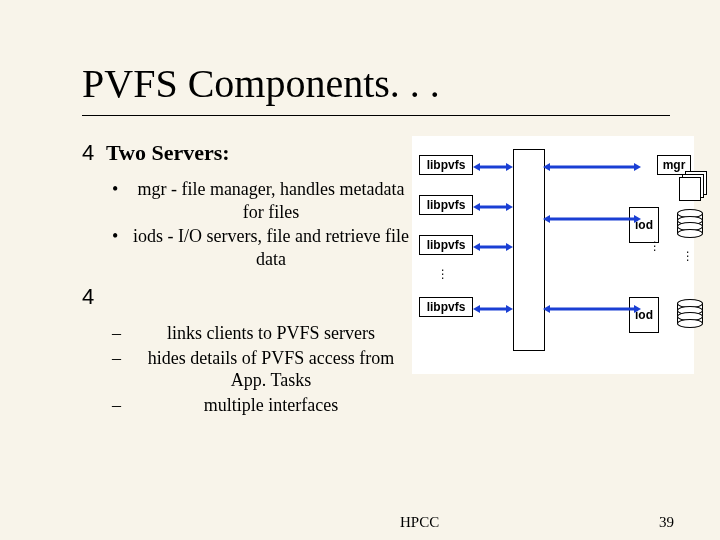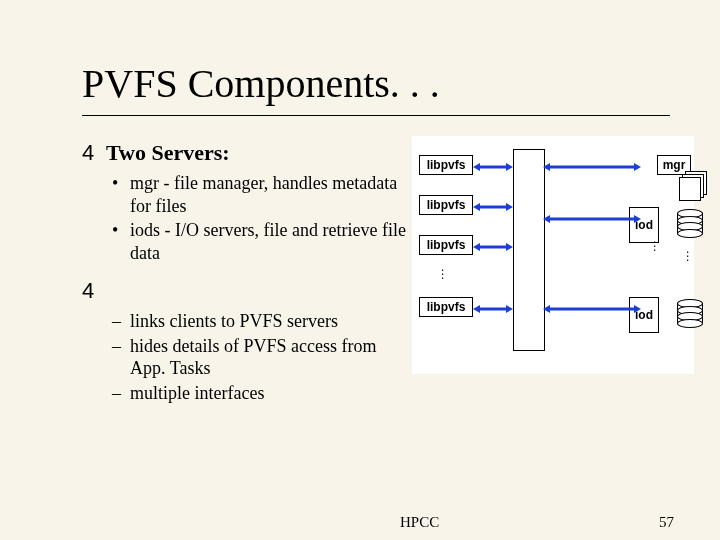--- a/index.html
+++ b/index.html
@@ -48,23 +48,24 @@
     display: flex;
     align-items: center;
   }
   .sec-heading .bullet4 {
     display: inline-block;
     width: 24px;
     font-family: Verdana, Geneva, sans-serif;
     font-weight: normal;
   }
   .sub-list {
-    margin: 0 0 14px 30px;
+    margin: 12px 0 14px 30px;
     padding: 0;
     list-style: none;
+    text-align: center;
   }
   .sub-list li {
     font-size: 18px;
     line-height: 1.25;
     margin: 2px 0;
     position: relative;
     padding-left: 18px;
   }
   .sub-list.disc li::before {
     content: "•";
@@ -298,16 +299,16 @@
         </div>
 
       </div>
     </div>
 
   </div>
 
   <div class="footer">
     <span class="f1">CSI 668</span>
     <span class="f2">HPCC</span>
-    <span class="f3">57</span>
+    <span class="f3">39</span>
   </div>
 
 </div>
 
 </body></html>

